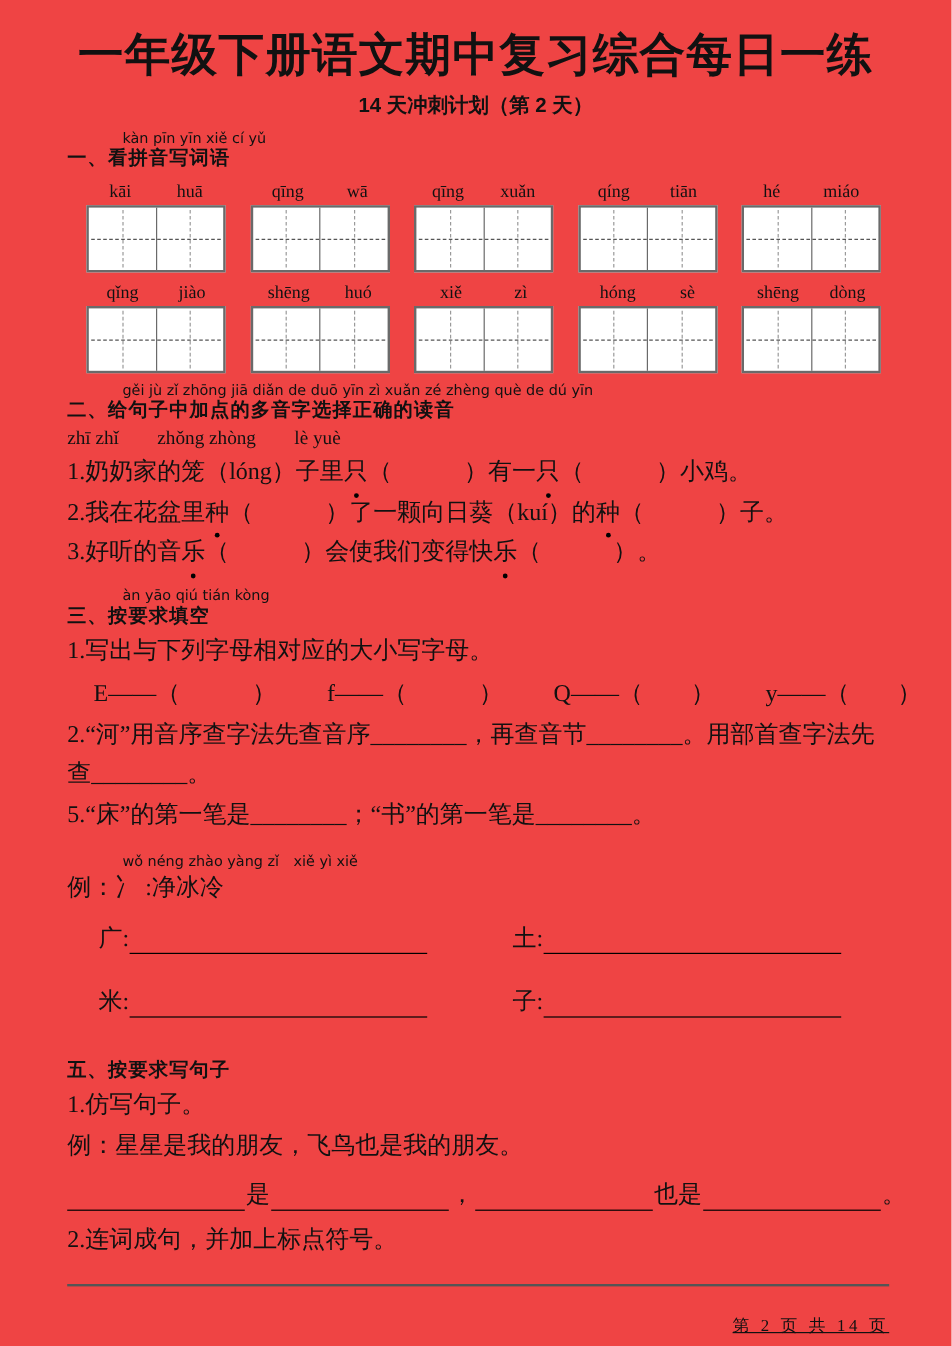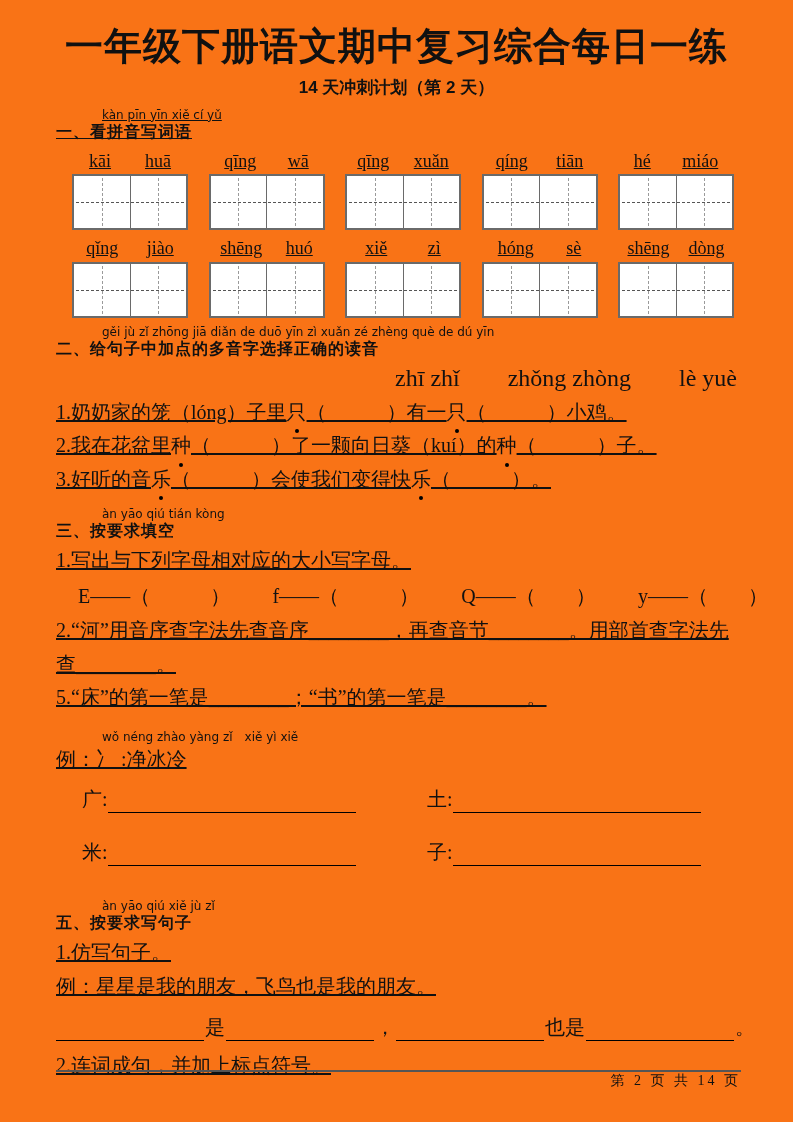--- a/index.html
+++ b/index.html
@@ -1,20 +1,20 @@
 <!DOCTYPE html>
 <html><head>
 <meta charset="utf-8">
 <style>
   html,body{margin:0;padding:0;background:#fff;}
   .page{
     position:relative;
     width:793px;height:1122px;
     margin:0 auto;
-    background:#f97316;
+    background:#ef4444;
     color:#111;
     font-family:"Liberation Serif","DejaVu Serif",serif;
     box-sizing:border-box;
     padding:26px 56px 0 56px;
     overflow:hidden;
   }
   h1.title{
     margin:0;text-align:center;
     font-family:"Liberation Sans","DejaVu Sans",sans-serif;
     font-weight:900;font-size:38px;letter-spacing:1px;line-height:1.1;
@@ -32,21 +32,21 @@
   h3.sec{
     margin:1px 0 2px 0;
     font-family:"Liberation Sans","DejaVu Sans",sans-serif;
     font-weight:900;font-size:16px;letter-spacing:1px;
   }
   .section{margin-top:12px;}
   
   .pyrow{
     display:flex;justify-content:space-between;
     width:662px;margin:8px 0 2px 16px;
-    font-size:18px;line-height:1.2;
+    font-size:15px;line-height:1.2;
   }
   .pygrp{width:116px;display:flex;justify-content:space-around;}
   .boxrow{
     display:flex;justify-content:space-between;
     width:662px;margin:0 0 4px 16px;
   }
   .tzg{
     width:116px;height:56px;
     border:2px solid #6a6a6a;
     display:flex;position:relative;box-sizing:border-box;
@@ -55,23 +55,23 @@
   .tzg .cell{flex:1;position:relative;}
   .tzg .cell + .cell{border-left:1.5px solid #6a6a6a;}
   .tzg .cell::before{
     content:"";position:absolute;left:50%;top:2px;bottom:2px;
     border-left:1px dashed #9a9a9a;
   }
   .tzg::after{
     content:"";position:absolute;left:2px;right:2px;top:50%;
     border-top:1.5px dashed #555;
   }
-  .bodyline{font-size:20px;line-height:1.68;text-decoration:underline;}
+  .bodyline{font-size:20px;line-height:1.68;}
   .options{
-    text-align:right;font-size:24px;margin-top:2px;line-height:1.4;
+    text-align:left;font-size:16px;margin-top:2px;line-height:1.4;
   }
   .dot{position:relative;display:inline-block;}
   .dot::after{
     content:"";position:absolute;left:50%;bottom:-4px;
     width:4px;height:4px;background:#000;border-radius:50%;
     transform:translateX(-50%);
   }
   .letters{
     display:flex;justify-content:space-between;
     width:690px;margin:2px 0 2px 22px;font-size:20px;line-height:1.6;
@@ -88,33 +88,33 @@
   }
   .fill{
     display:flex;align-items:flex-end;font-size:20px;margin:10px 0 8px 0;
     width:700px;
   }
   .fill .wline{flex:1;border-bottom:1.5px solid #000;height:1.25em;}
   .fill .wd{white-space:nowrap;padding:0 1px;}
   .footer{
     position:absolute;left:56px;right:52px;top:1070px;
     border-top:2px solid #555;
-    text-align:right;padding-top:0;
-    font-size:14px;letter-spacing:3px;
+    text-align:right;padding-top:24px;
+    font-size:14px;letter-spacing:3px;text-decoration:underline;
   }
 </style>
 </head>
 <body>
 
 <div class="page">
 
   <h1 class="title">一年级下册语文期中复习综合每日一练</h1>
   <h2 class="subtitle">14 天冲刺计划（第 2 天）</h2>
 
-  <div class="section" style="margin-top:6px;text-decoration:underline;">
+  <div class="section" style="margin-top:6px;">
     <div class="hpy">kàn pīn yīn xiě cí yǔ</div>
     <h3 class="sec">一、看拼音写词语</h3>
 
     <div class="pyrow">
       <span class="pygrp">
           <span>kāi</span>
           <span>huā</span>
         </span>
       <span class="pygrp">
           <span>qīng</span>
@@ -242,21 +242,20 @@
           <span class="wline"></span>
         </div>
       <div class="paircell">
           <span class="lbl">子:</span>
           <span class="wline"></span>
         </div>
     </div>
   </div>
 
   <div class="section" style="margin-top:8px;">
-    <div class="hpy">àn yāo qiú xiě jù zǐ</div>
     <h3 class="sec">五、按要求写句子</h3>
     <div class="bodyline">1.仿写句子。</div>
     <div class="bodyline">例：星星是我的朋友，飞鸟也是我的朋友。</div>
     <div class="fill">
       <span class="wline"></span>
         <span class="wd">是</span>
         <span class="wline"></span>
         <span class="wd">，</span>
         <span class="wline"></span>
         <span class="wd">也是</span>

